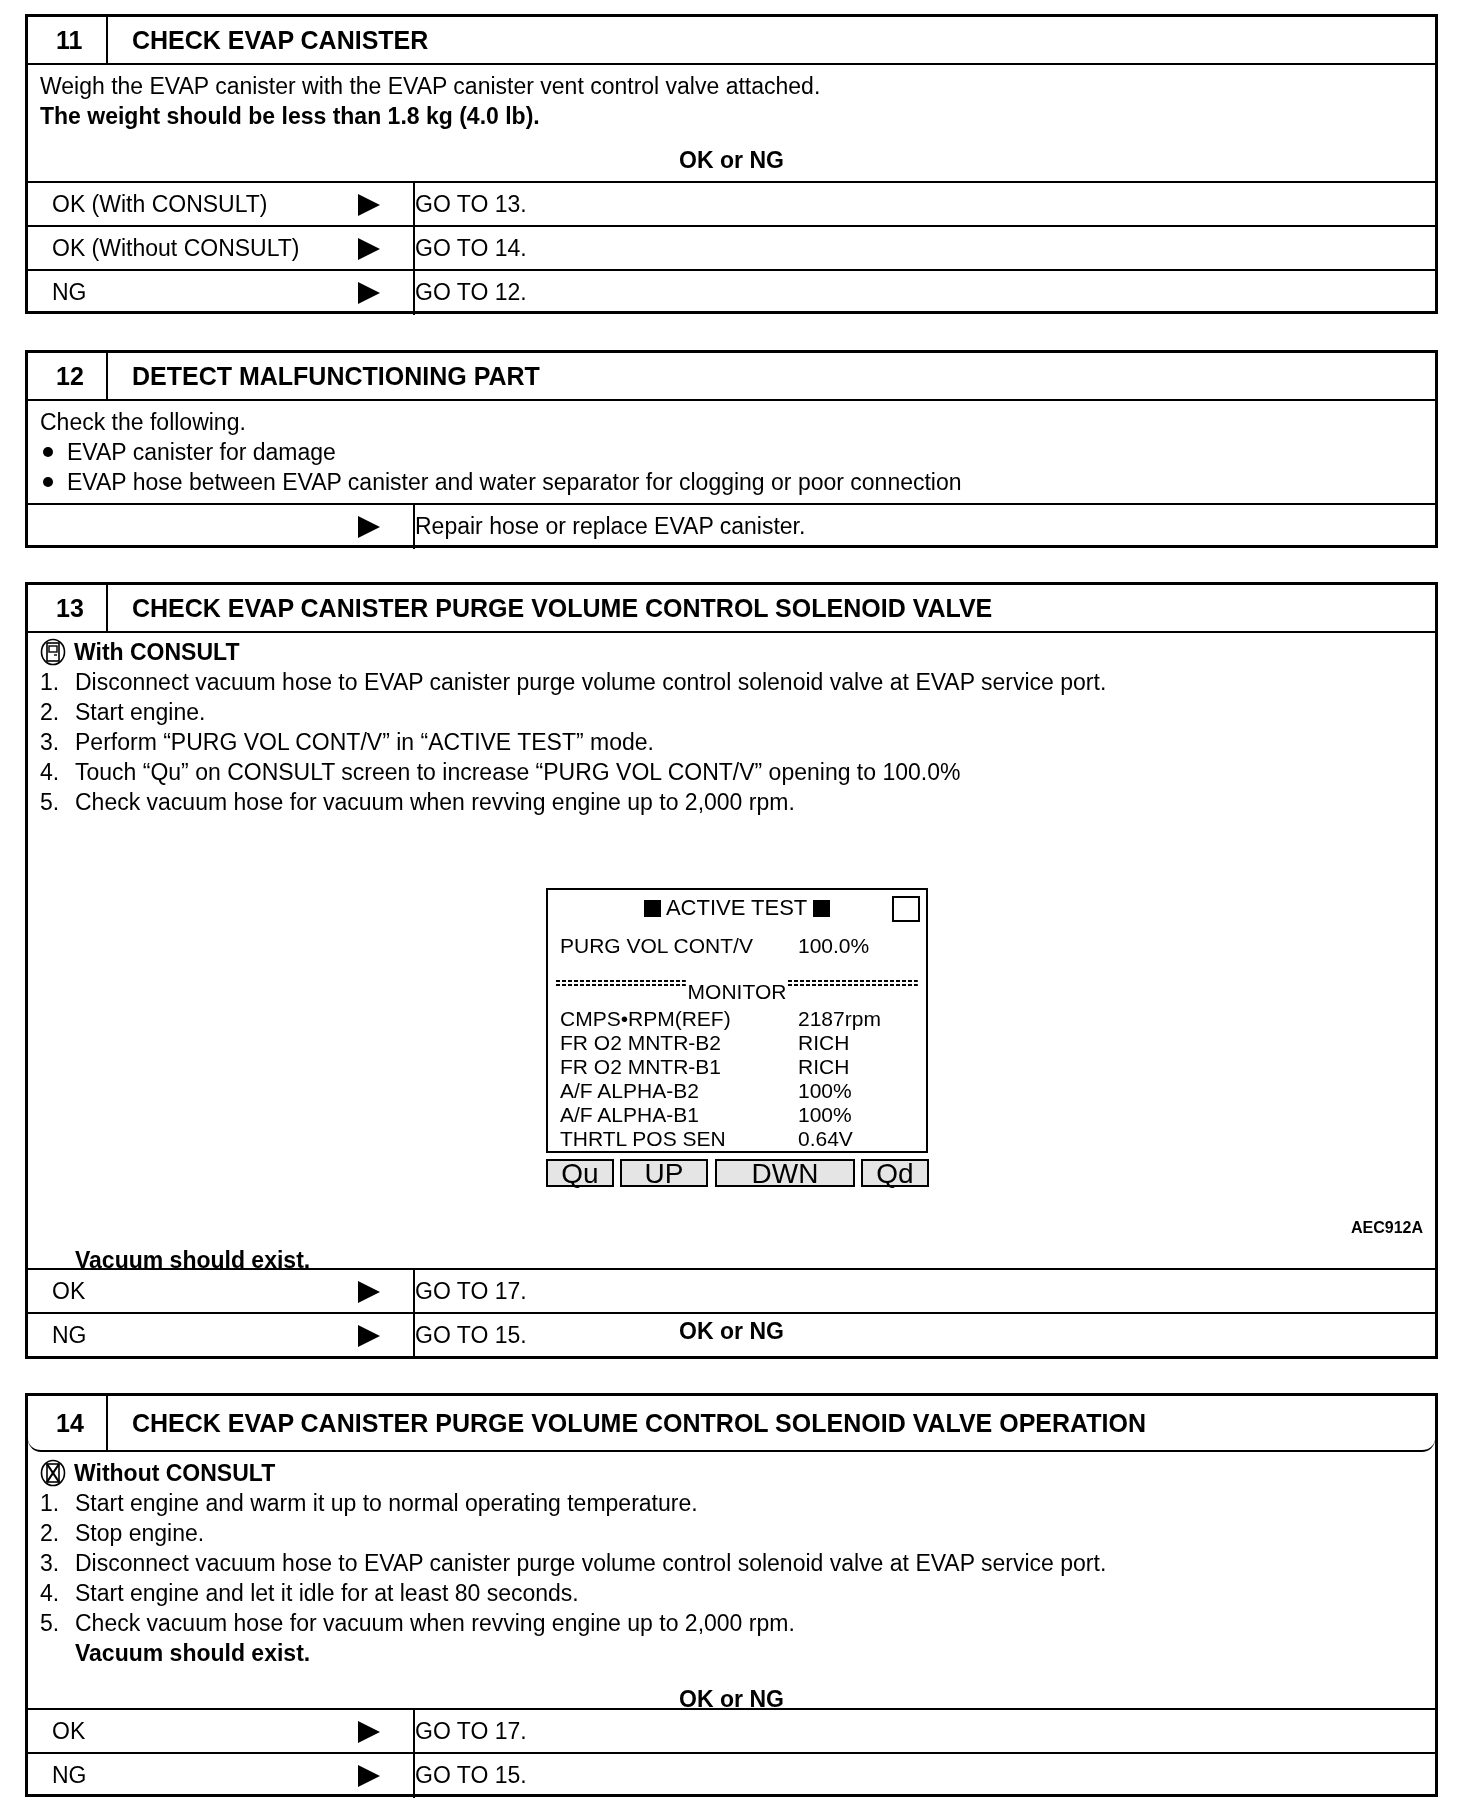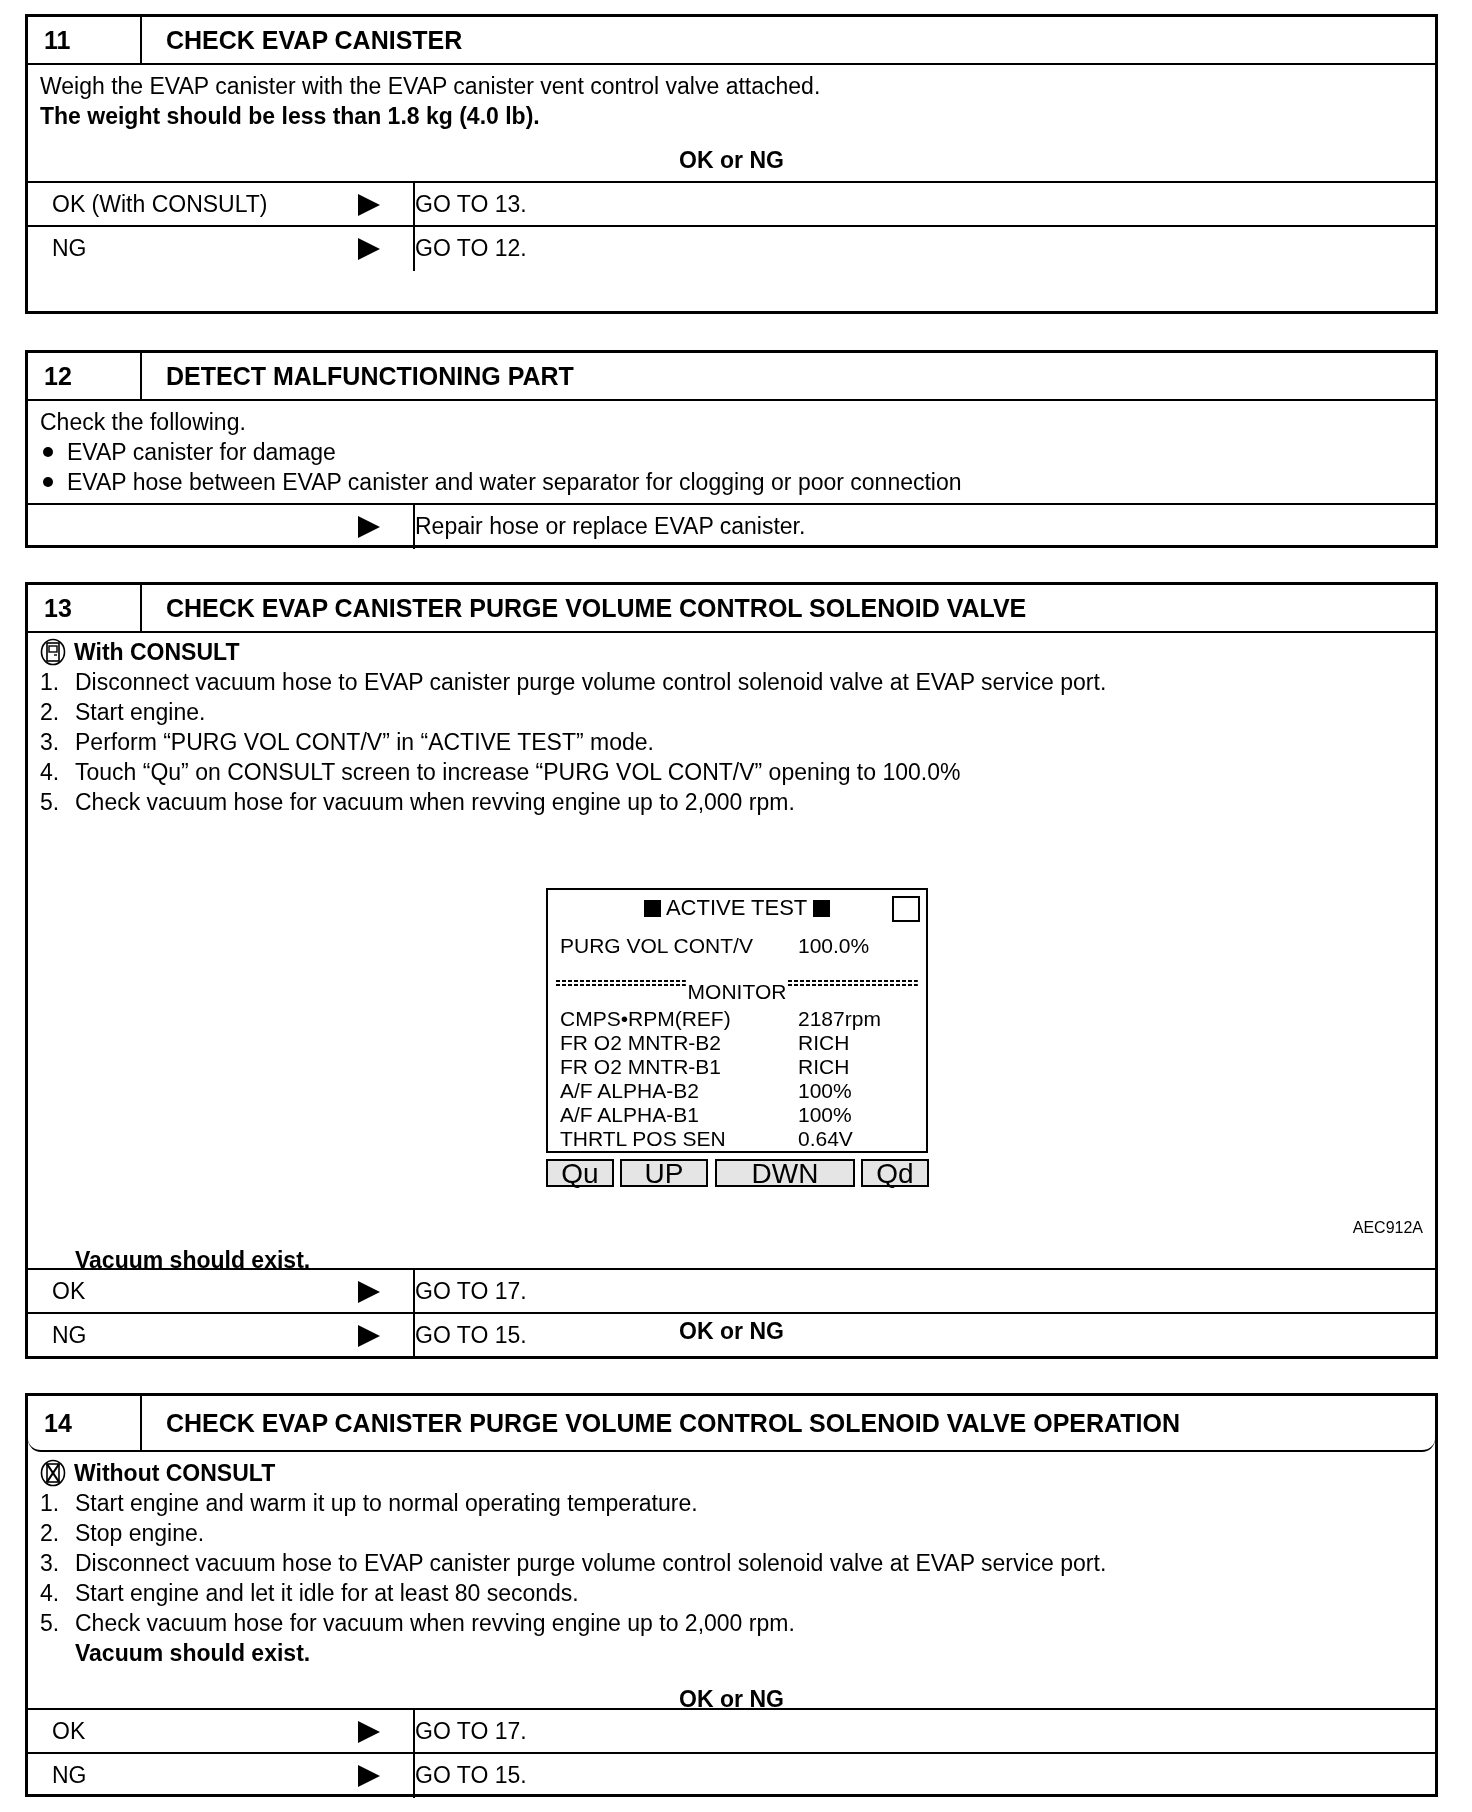--- a/index.html
+++ b/index.html
@@ -8,22 +8,22 @@
     font-family:"Liberation Sans", sans-serif; color:#000;
   }
   .blk {
     position:absolute; left:25px; width:1413px;
     border:3px solid #000; box-sizing:border-box; background:#fff;
   }
   .row { position:relative; box-sizing:border-box; border-bottom:2px solid #000; }
   .row:last-child { border-bottom:none; }
   .hdr { height:48px; display:flex; }
   .hdr .num {
-    width:114px; border-right:2px solid #000; box-sizing:border-box;
-    font-weight:bold; font-size:25px; padding-left:16px; line-height:46px;
+    width:80px; border-right:2px solid #000; box-sizing:border-box;
+    font-weight:bold; font-size:25px; padding-left:28px; line-height:46px;
   }
   .hdr .ttl {
     flex:1; font-weight:bold; font-size:25px; padding-left:24px; line-height:46px;
   }
   .body { padding:6px 12px 0 12px; font-size:23px; line-height:30px; }
   .body .bold { font-weight:bold; }
   .oknga {
     text-align:center; font-weight:bold; font-size:23px;
   }
   .res { height:44px; display:flex; font-size:23px; line-height:42px; }
@@ -71,38 +71,42 @@
     background:
       repeating-linear-gradient(90deg,#000 0 4px,transparent 4px 6px) top/100% 2px no-repeat,
       repeating-linear-gradient(90deg,#000 0 4px,transparent 4px 6px) bottom/100% 2px no-repeat;
   }
   .screen .mon .lbl { padding:0 2px; font-size:21px; }
   .btns { position:absolute; top:526px; left:518px; height:28px; }
   .btn {
     position:absolute; top:0; height:28px; border:2px solid #000; box-sizing:border-box;
     font-size:28px; line-height:26px; text-align:center; background:#e5e5e5; cursor:pointer;
   }
-  .figid { position:absolute; right:12px; top:580px; font-size:16px; font-weight:normal; }
+  .figid { position:absolute; right:12px; top:580px; font-size:16px; font-weight:bold; }
 </style>
 </head>
 <body>
 
 <div class="blk" style="top:14px;height:300px;">
   <div class="row hdr">
     <div class="num">11</div>
     <div class="ttl">CHECK EVAP CANISTER</div>
   </div>
   <div class="row body" style="height:118px;">
     <div>Weigh the EVAP canister with the EVAP canister vent control valve attached.</div>
     <div class="bold">The weight should be less than 1.8 kg (4.0 lb).</div>
     <div class="oknga" style="margin-top:14px;">OK or NG</div>
   </div>
   <div class="row res">
     <div class="cond"><span>OK (With CONSULT)</span><span class="arr"></span></div>
     <div class="act">GO TO 13.</div>
+  </div>
+  <div class="row res">
+    <div class="cond"><span>OK (Without CONSULT)</span><span class="arr"></span></div>
+    <div class="act">GO TO 14.</div>
   </div>
   <div class="row res">
     <div class="cond"><span>NG</span><span class="arr"></span></div>
     <div class="act">GO TO 12.</div>
   </div>
 </div>
 
 <div class="blk" style="top:350px;height:198px;">
   <div class="row hdr">
     <div class="num">12</div>

